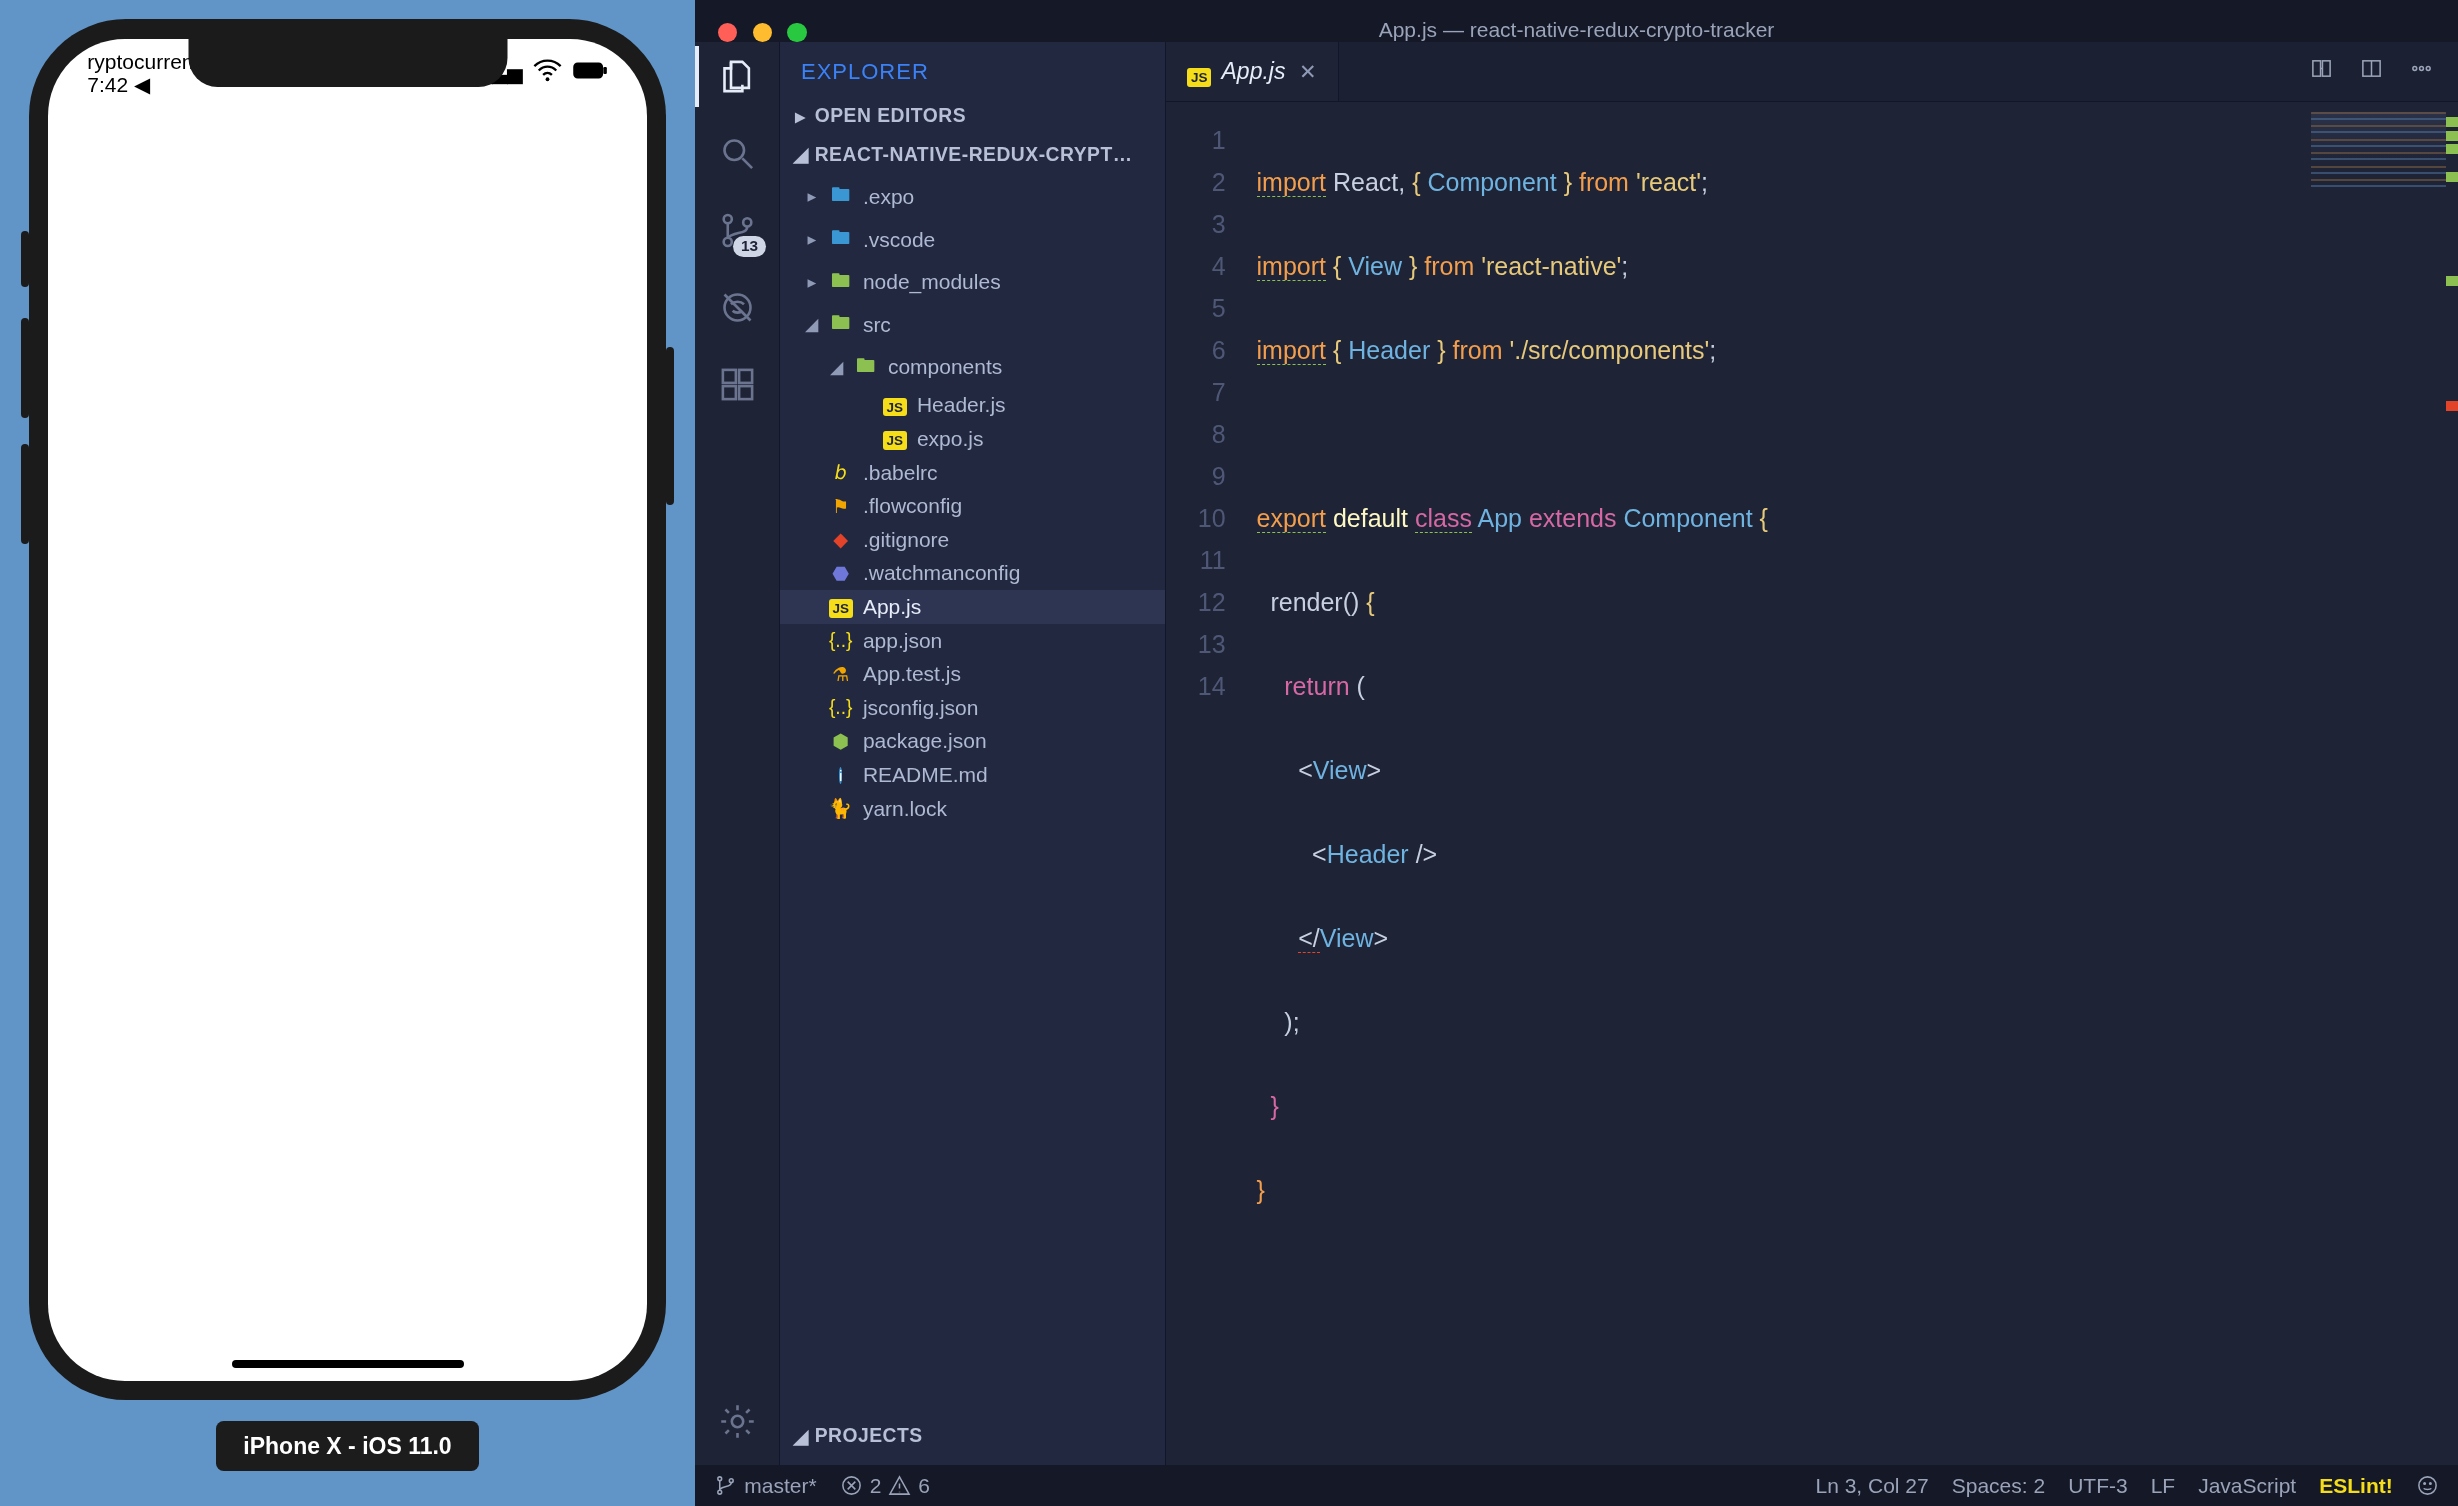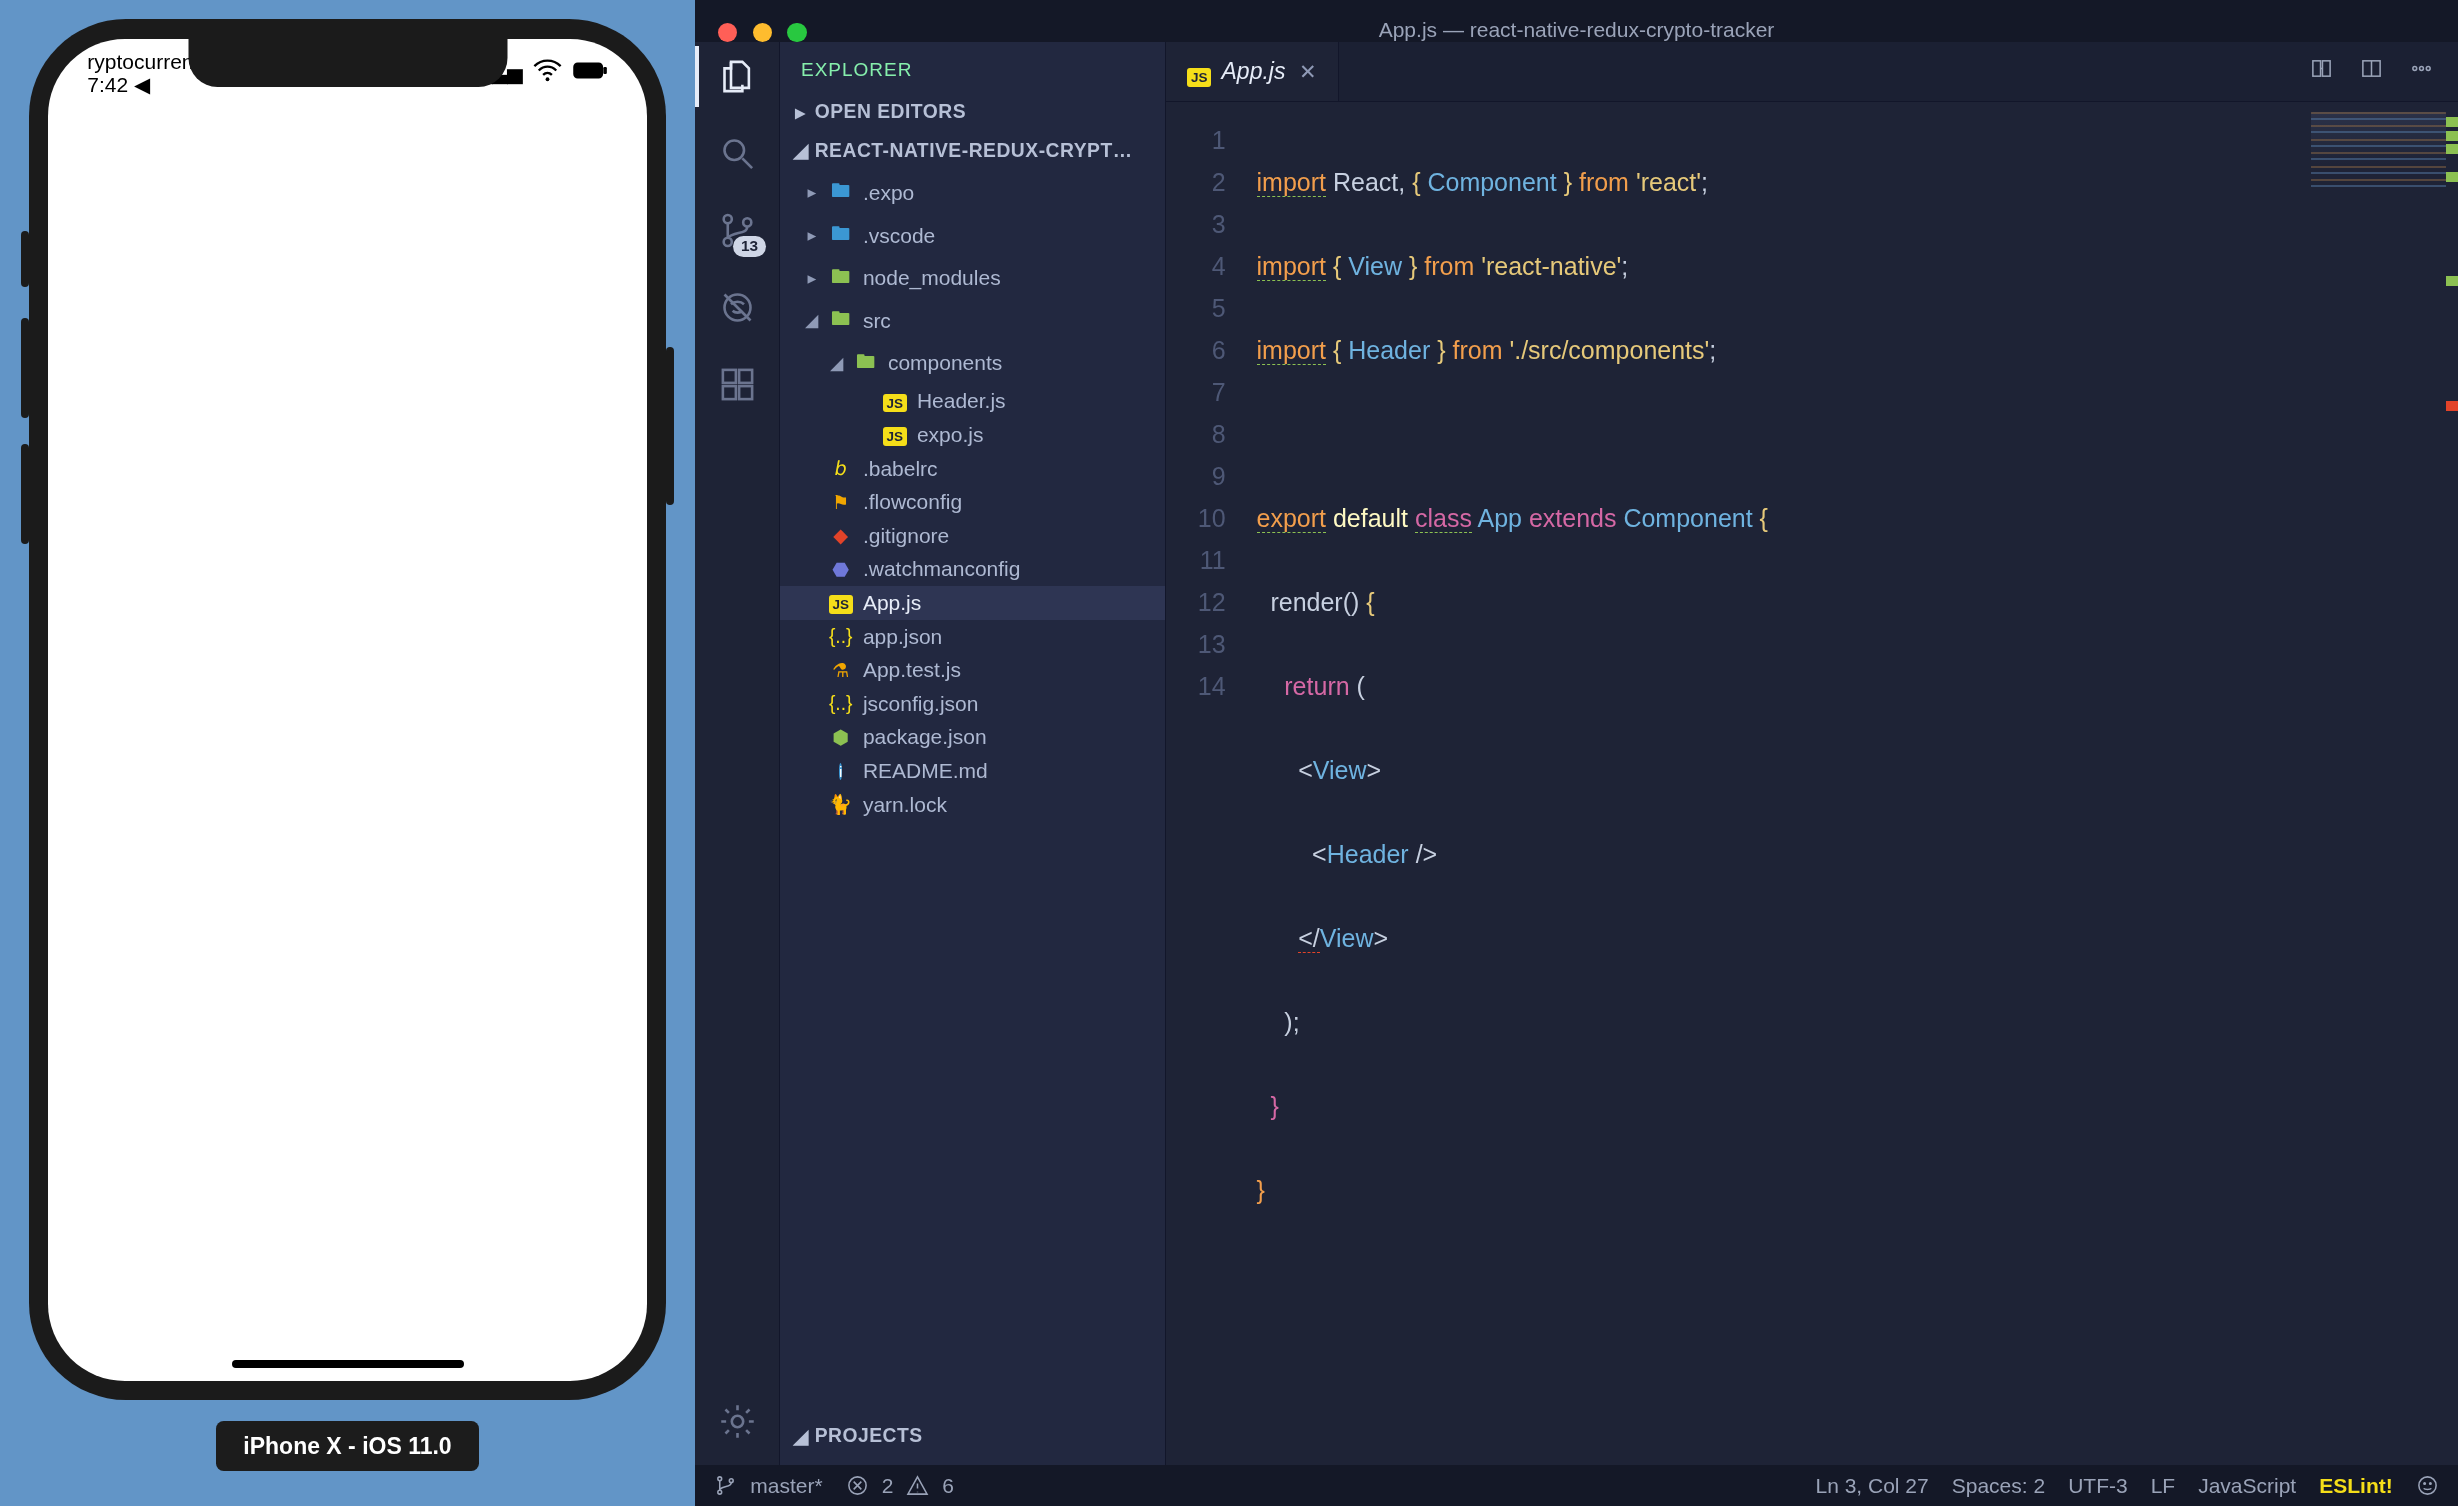--- a/index.html
+++ b/index.html
@@ -34,21 +34,21 @@
 .main-row { flex: 1; display: flex; min-height: 0; }
 
 .activitybar { width: 85px; background: #1e2336; display: flex; flex-direction: column; align-items: center; padding-top: 13.5px; gap: 35px; color: #6b748f; border-right: 1px solid #12162a; }
 .activitybar .act-item { width: 42px; height: 42px; display: flex; align-items: center; justify-content: center; position: relative; cursor: pointer; }
 .activitybar .act-item.active { color: #e6ecf8; }
 .activitybar .act-item.active::before { content: ""; position: absolute; left: -21px; top: -9.7px; bottom: -9.7px; width: 3.9px; background: #e6ecf8; }
 .badge { position: absolute; bottom: -5.8px; right: -7.7px; background: #cfd6e6; color: #1e2336; font-size: 15.4px; font-weight: 700; border-radius: 15.4px; padding: 1.9px 7.7px; }
 .activitybar .act-spacer { flex: 1; }
 
 .sidebar { width: 386px; background: #222840; display: flex; flex-direction: column; font-size: 21px; border-right: 1px solid #12162a; }
-.sidebar-title { padding: 17.4px 21px 11.6px; color: #86efac; font-size: 19px; letter-spacing: 1px; }
+.sidebar-title { padding: 17.4px 21px 11.6px; color: #3b82f6; font-size: 22px; letter-spacing: 1px; }
 .section-header { display: flex; align-items: center; gap: 7.7px; padding: 7.7px 13.5px; color: #b7c0d6; font-weight: 700; font-size: 19.3px; letter-spacing: 0.5px; cursor: pointer; }
 .section-header .chev { width: 13.5px; display: inline-block; text-align: center; }
 .tree { padding: 1.9px 0 13.5px; }
 .tree-row { display: flex; align-items: center; gap: 9.7px; padding: 4.8px 7.7px 4.8px 0; color: #aeb9d2; cursor: pointer; white-space: nowrap; }
 .tree-row.active { background: #2e3553; color: #e6ecf8; }
 .tree-row .chev { width: 13.5px; text-align: center; color: #8f9ab6; font-size: 17.4px; }
 .tree-row .ico { width: 25px; text-align: center; font-size: 19.3px; }
 .tree-row .lbl { font-size: 21px; }
 .depth-0 { padding-left: 25px; } .depth-1 { padding-left: 50px; } .depth-2 { padding-left: 79px; }
 
@@ -98,21 +98,21 @@
 .tag-name { color: #6fb3e0; }
 .squig { border-bottom: 1.9px dashed #e24329; }
 .fn { color: #c7d0e0; }
 
 .scroll-indicator { position: absolute; right: 0; top: 0; bottom: 0; width: 17.4px; }
 .scroll-indicator .mark { position: absolute; right: 0; width: 11.6px; height: 9.7px; }
 .mark.green { background: #8cc152; }
 .mark.red { background: #e24329; }
 
 .statusbar { height: 41px; background: #141827; display: flex; align-items: center; color: #9aa3b8; font-size: 21px; padding: 0 19.3px; gap: 23px; }
-.statusbar .sb-item { display: flex; align-items: center; gap: 13px; cursor: pointer; }
+.statusbar .sb-item { display: flex; align-items: center; gap: 7px; cursor: pointer; }
 .statusbar .sb-spacer { flex: 1; }
 .sb-eslint { color: #f5de19; font-weight: 600; }
 
 svg { width: 35px; height: 35px; fill: none; stroke: currentColor; stroke-width: 1.6; }
 .activitybar svg { width: 39px; height: 39px; }
 .tab-actions svg, .statusbar svg { width: 23px; height: 23px; }
 </style>
 </head>
 <body>
 

